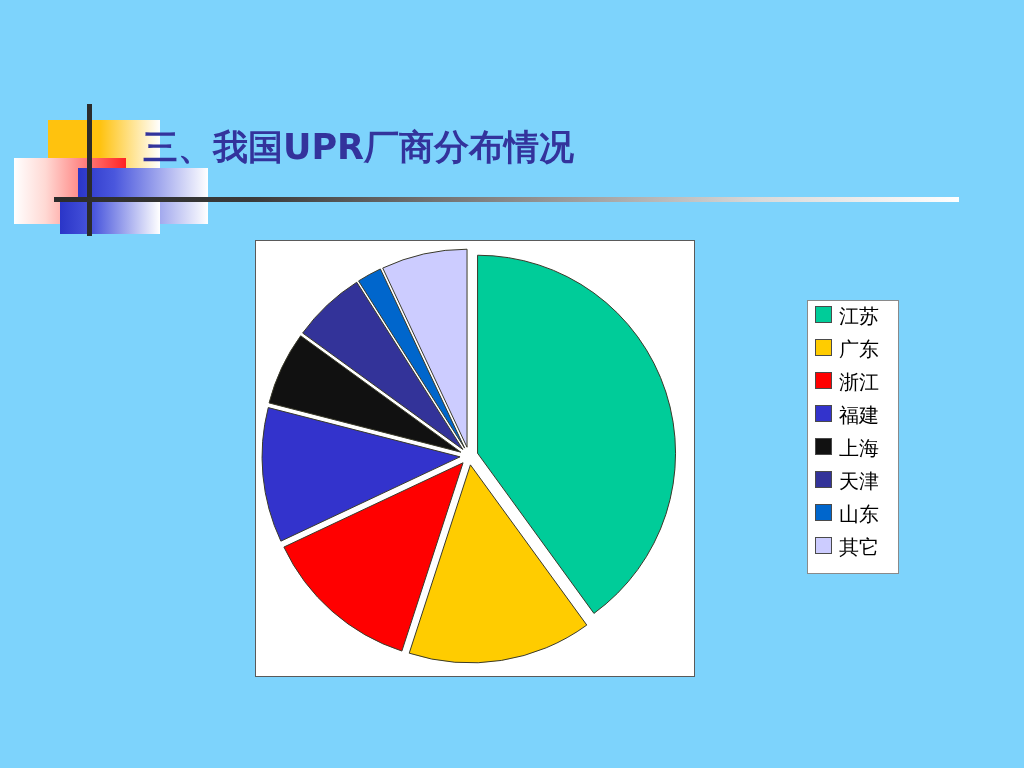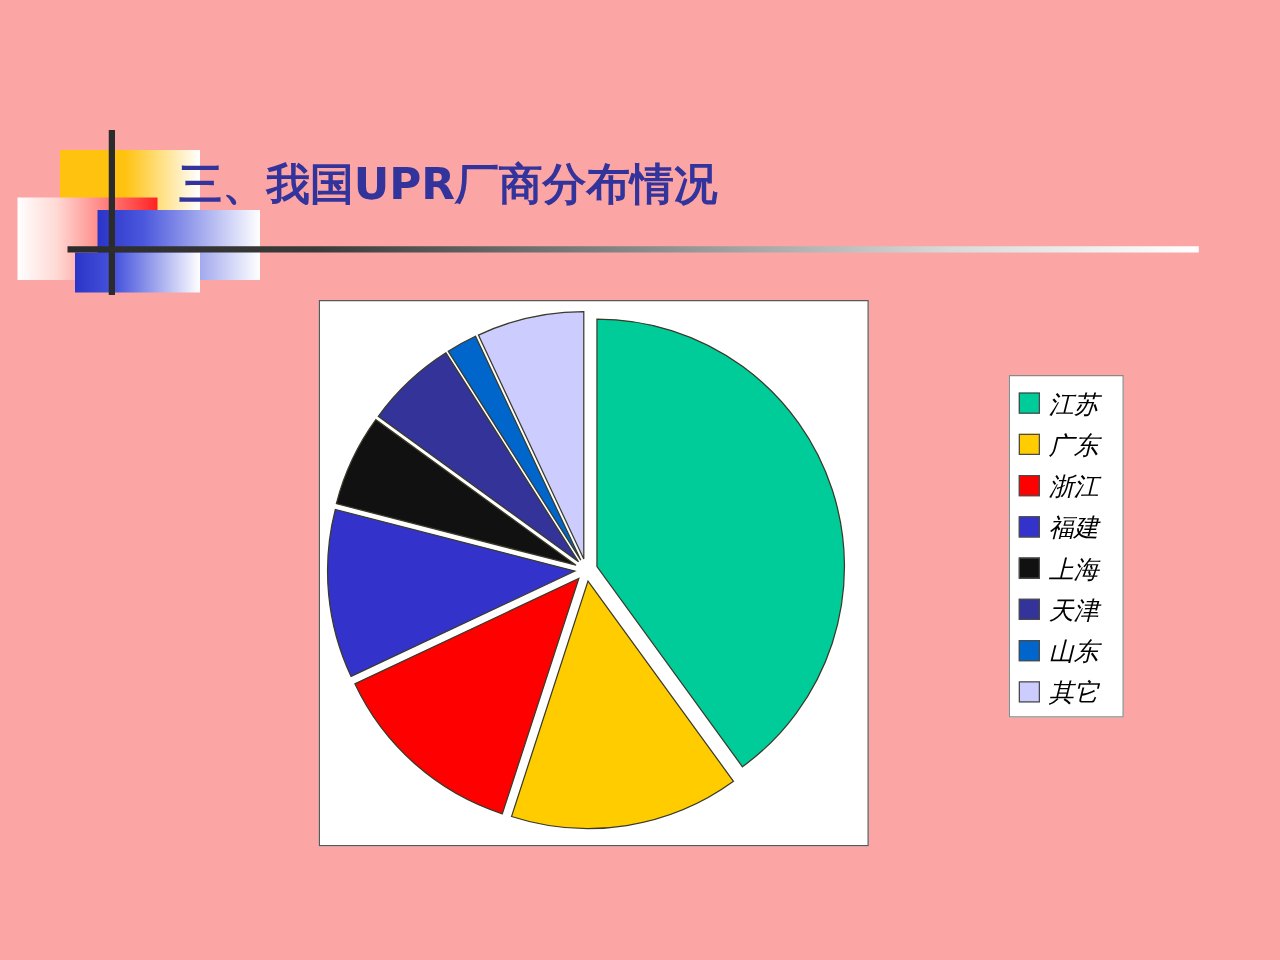--- a/index.html
+++ b/index.html
@@ -1,21 +1,21 @@
 <!DOCTYPE html>
 <html><head>
 <meta charset="utf-8">
 <style>
   * { margin:0; padding:0; box-sizing:border-box; }
   html,body{
     width:1024px; height:768px; overflow:hidden;
     background:#ffffff;
     font-family:"DejaVu Sans","Liberation Sans",sans-serif;
   }
-  #slide{ position:relative; width:1024px; height:768px; background:#fca5a5; }
+  #slide{ position:relative; width:1024px; height:768px; background:#7dd3fc; }
 
   
   .deco{ position:absolute; left:0; top:96px; width:340px; height:140px; }
   .deco-yellow{
     position:absolute; left:48px; top:24px; width:112px; height:62px;
     background:linear-gradient(to right,#FFC20E 0%,#FFC20E 46%,#ffffff 100%);
   }
   .deco-red{
     position:absolute; left:14px; top:62px; width:112px; height:66px;
     background:linear-gradient(to left,#FF2222 0%,#ffd9d4 72%,#ffffff 100%);
@@ -54,21 +54,21 @@
   .pie-svg{ position:absolute; left:0; top:0; width:440px; height:437px; }
 
   
   .legend{
     position:absolute; left:807px; top:300px;
     width:92px; height:274px;
     border:1px solid #8a8a8a; background:#ffffff;
     padding:5px 5px 0 7px;
   }
   .legend-row{
-    display:flex; align-items:center; height:33px;font-style:italic;
+    display:flex; height:33px;
   }
   .legend-swatch{
     width:17px; height:17px; flex:0 0 17px;
     border:1px solid #4a4a4a; margin-right:7px;
   }
   .legend-label{
     font-size:20px; color:#000; line-height:1;
     font-family:"DejaVu Sans","Liberation Sans",sans-serif;
     white-space:nowrap;
   }

